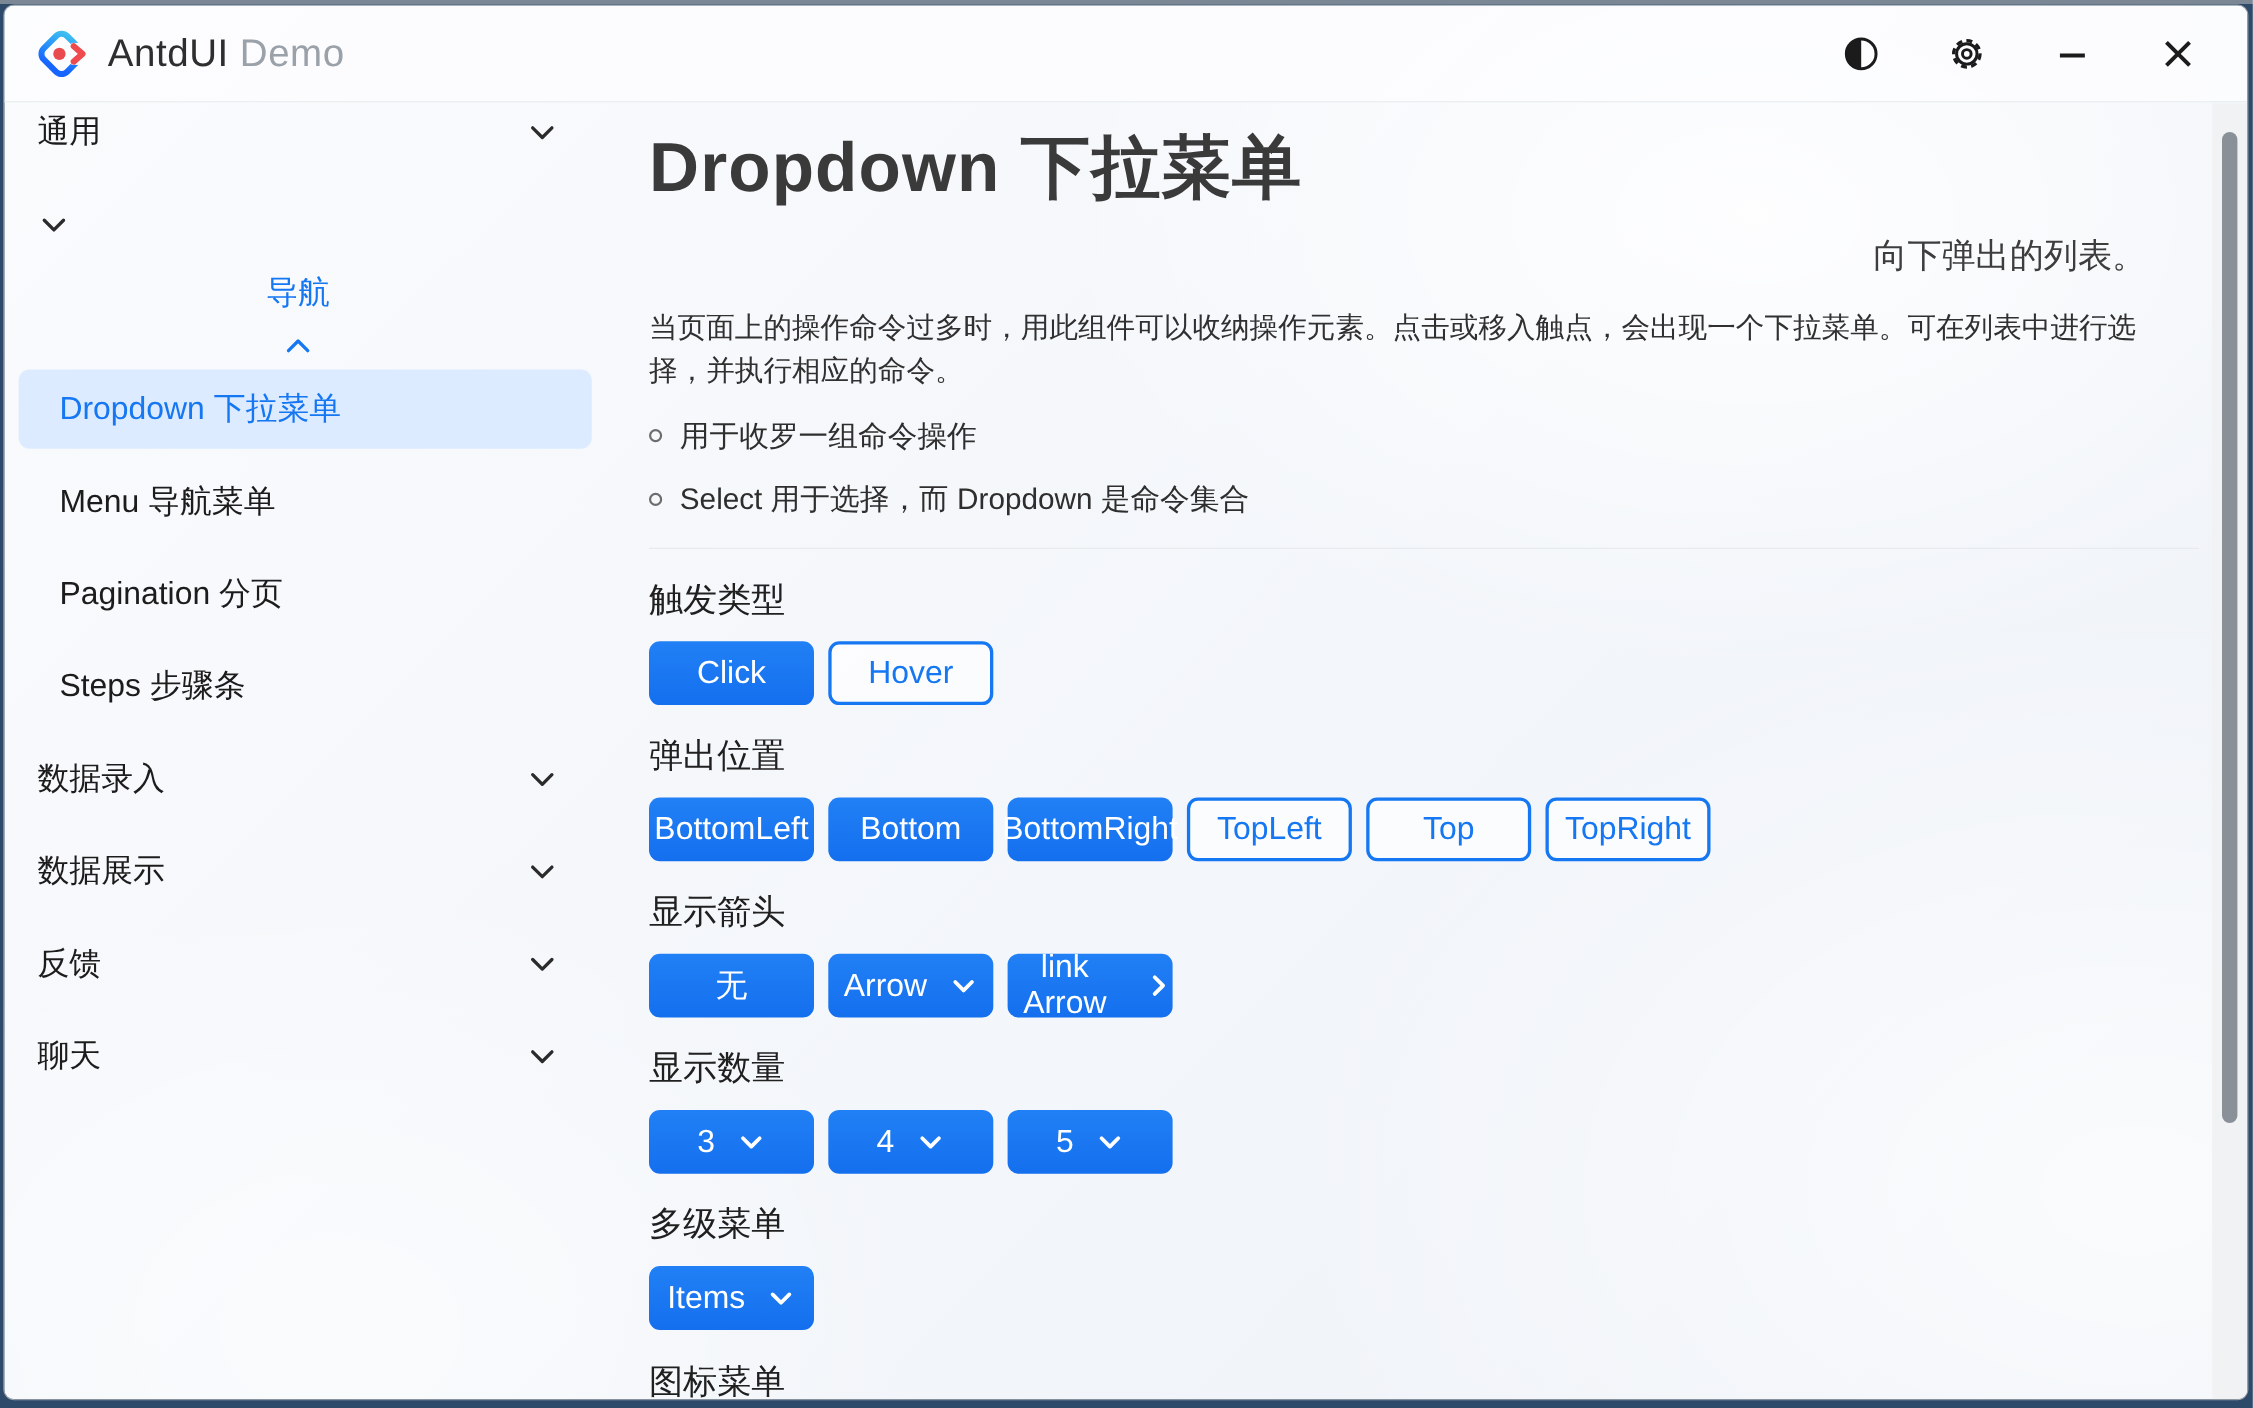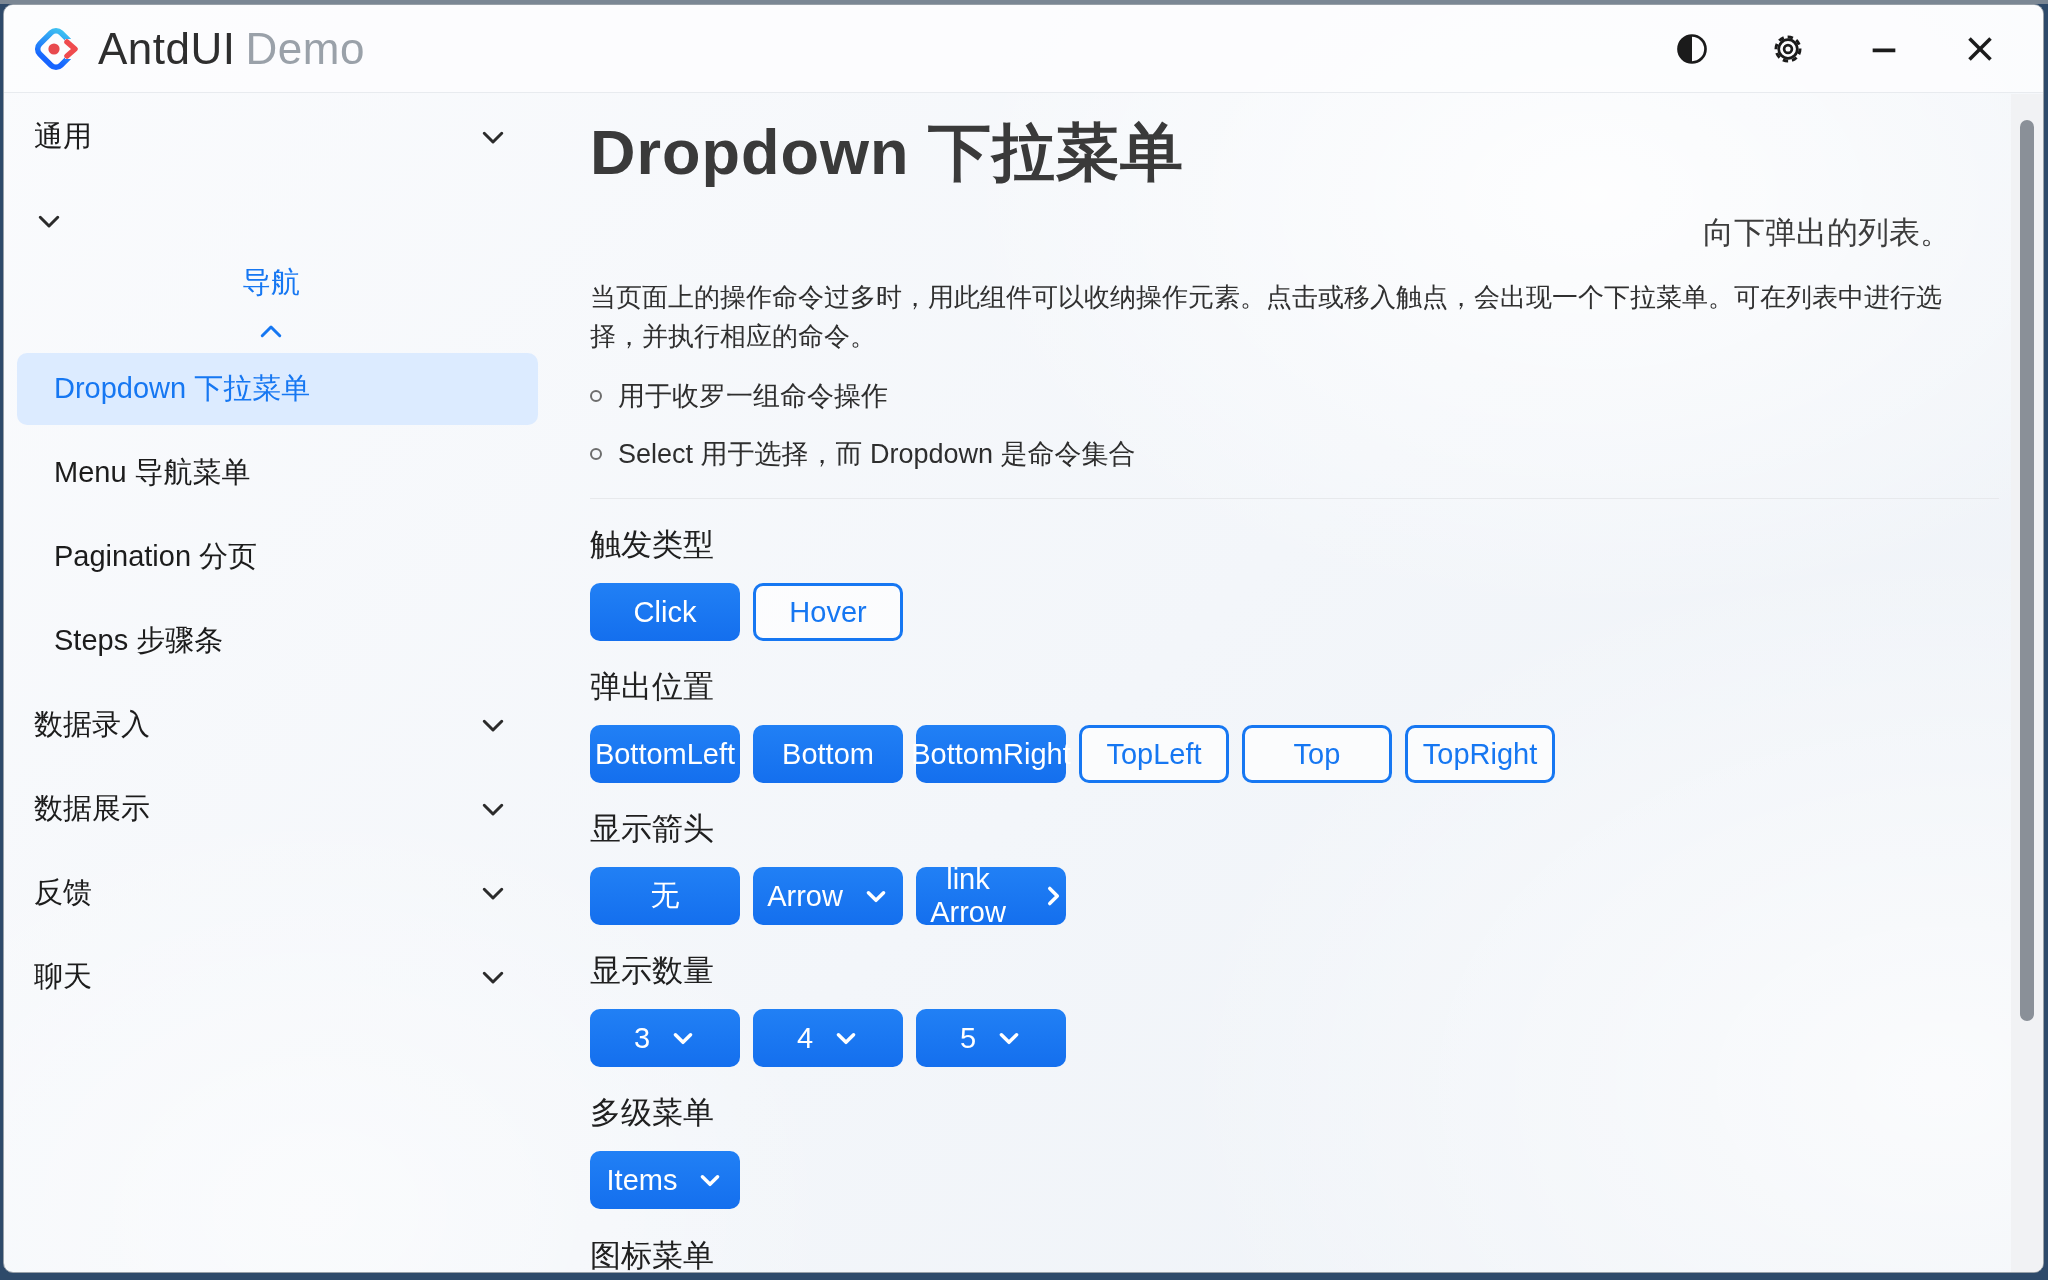--- a/index.html
+++ b/index.html
@@ -18,31 +18,31 @@
       linear-gradient(135deg,#fafbfd 0%,#f3f6fa 55%,#eef2f7 100%);
   }
   
   .titlebar {
     position:absolute; top:0; left:0; right:0; height:88px;
     background:rgba(252,253,254,.82);
     border-bottom:1px solid #e8ebef;
     display:flex; align-items:center; padding:0 28px; z-index:5;
   }
   .logo { width:48px; height:48px; flex:0 0 auto; }
-  .app-title { margin-left:18px; font-size:44px; color:#2e2e2e; letter-spacing:.5px; }
+  .app-title { margin-left:18px; font-size:35px; color:#2e2e2e; letter-spacing:.5px; }
   .app-title .secondary { color:#9aa1a9; margin-left:10px; }
   .titlebar-spacer { flex:1; }
   .tb-btn {
     width:70px; height:60px; display:flex; align-items:center; justify-content:center;
     border:none; background:transparent; cursor:default; color:#1b1b1b;
   }
   .tb-btn + .tb-btn { margin-left:26px; }
   
   .sidebar {
-    position:absolute; top:89px; left:0; width:548px; bottom:0;
+    position:absolute; top:72px; left:0; width:548px; bottom:0;
     padding-top:1px;
   }
   .side-row {
     height:84px; display:flex; align-items:center;
     padding:0 44px 0 30px; font-size:29px; color:#1c1c1c; position:relative;
   }
   .side-row .lbl { flex:1; }
   .side-row .chev { width:30px; height:30px; color:#2b2b2b; }
   .side-row.active-group { color:#1677f2;flex-direction:column; }
   .side-row.active-group .chev { color:#1677f2; }

